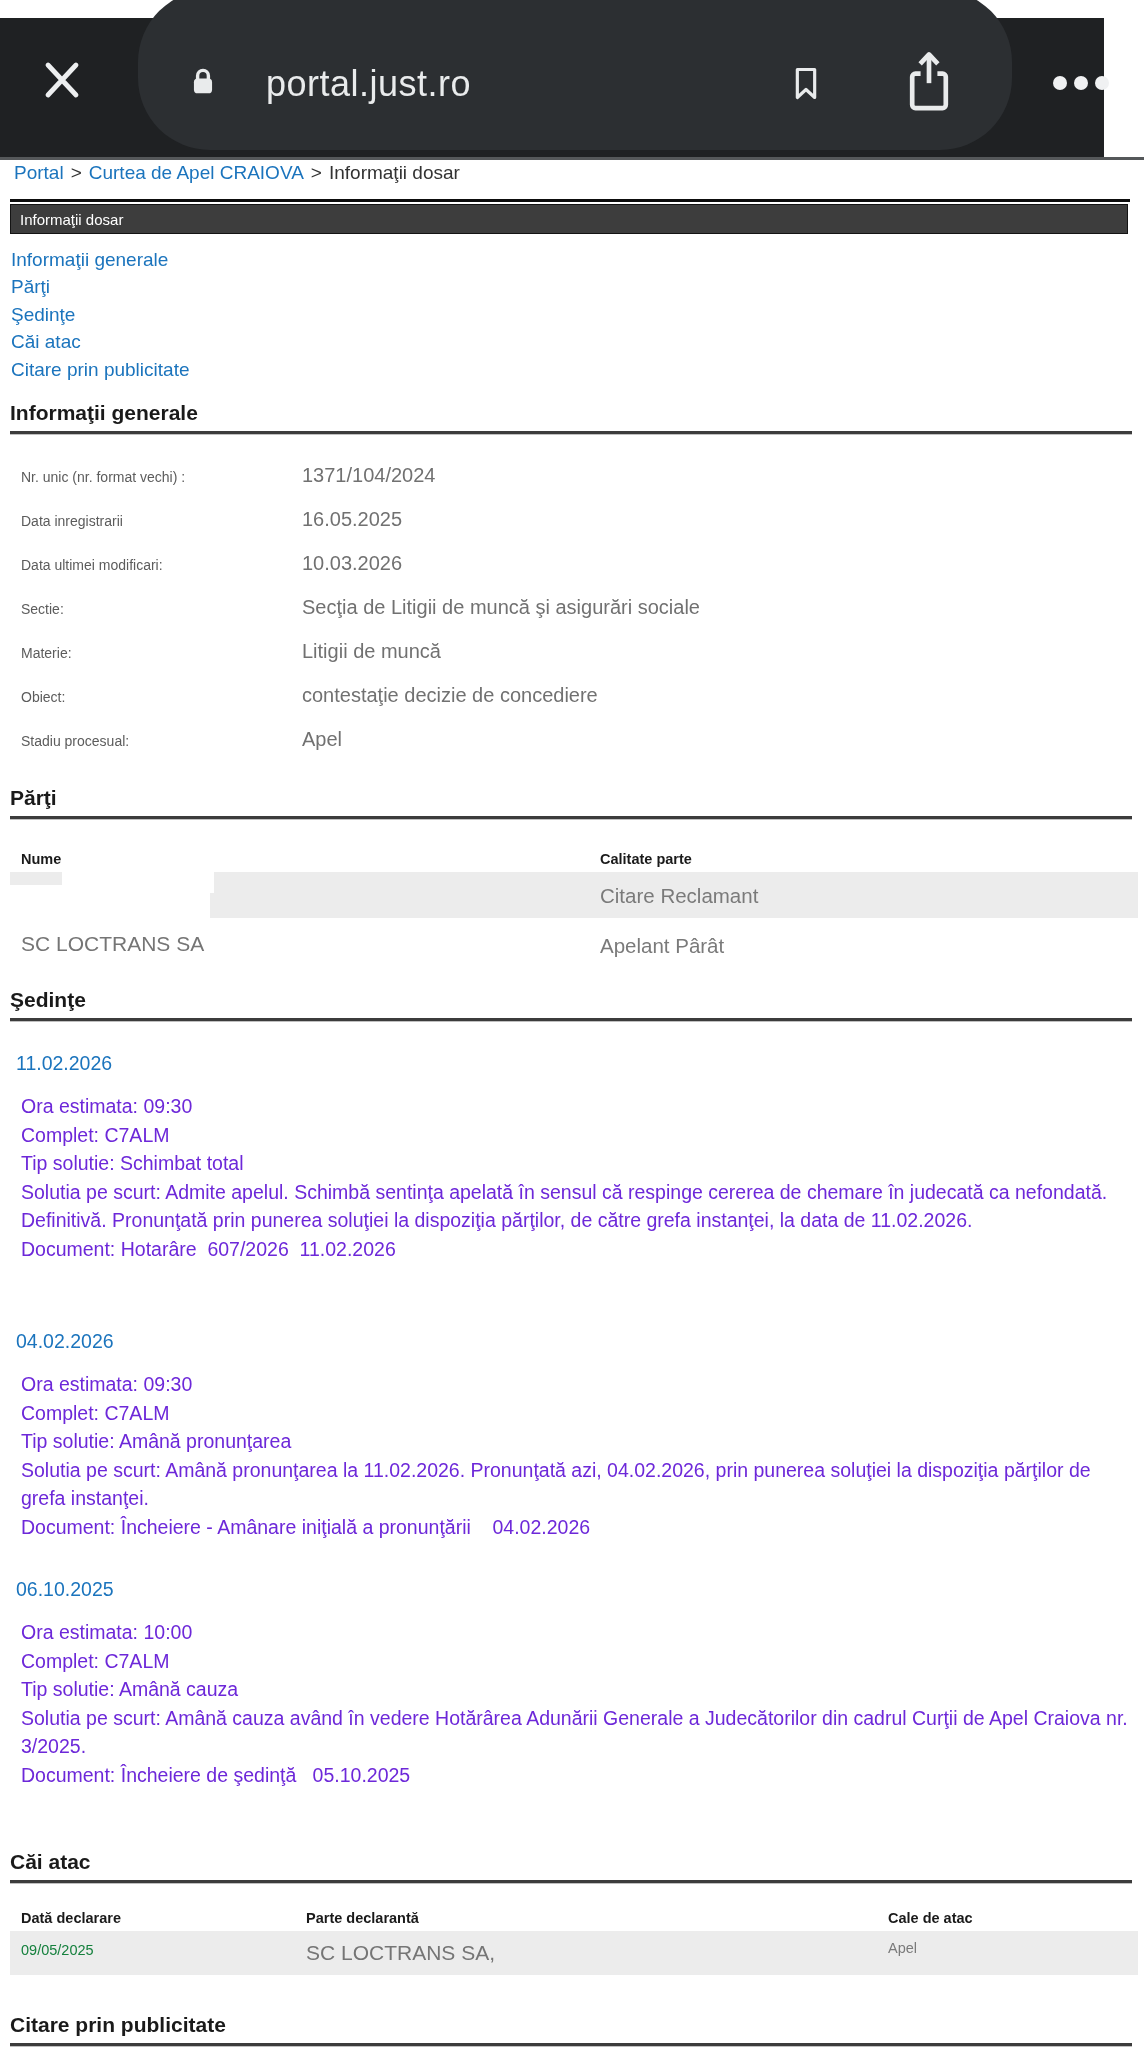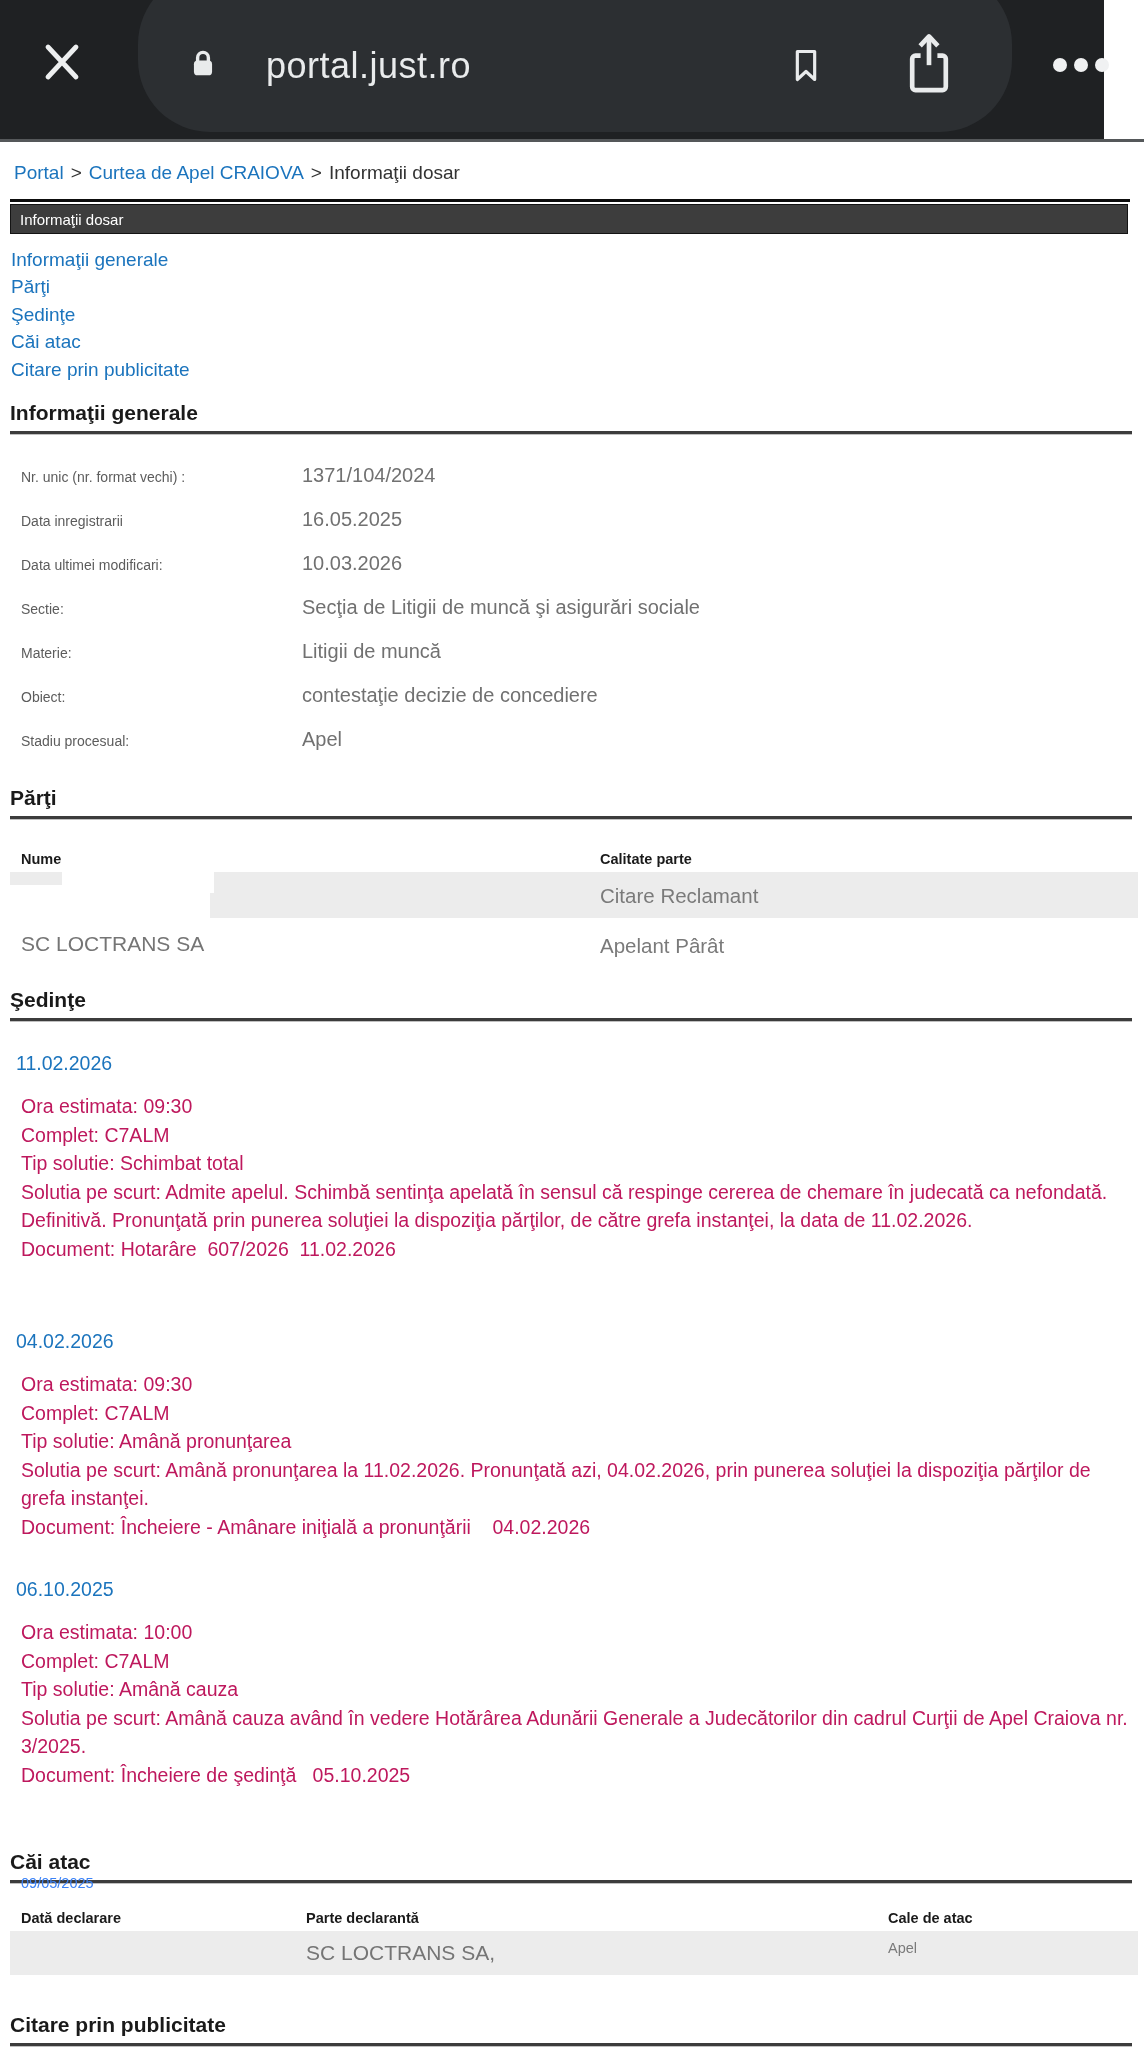--- a/index.html
+++ b/index.html
@@ -1,21 +1,21 @@
 <!DOCTYPE html>
 <html><head>
 <meta charset="utf-8">
 <style>
   html,body{margin:0;padding:0;}
   body{
     width:1144px;height:2048px;position:relative;overflow:hidden;
     background:#ffffff;font-family:"Liberation Sans","DejaVu Sans",sans-serif;
   }
   
-  .chrome{position:absolute;left:0;top:0;width:1104px;height:142px;background:#1f2123;}
+  .chrome{position:absolute;left:0;top:18px;width:1104px;height:142px;background:#1f2123;}
   .chrome-border{position:absolute;left:0;top:139px;width:1144px;height:3px;background:#55585a;}
   .url-pill{position:absolute;left:138px;top:-28px;width:874px;height:160px;border-radius:72px;background:#2c2f32;}
   .chrome .icon{position:absolute;}
   .close-icon{left:36px;top:38px;width:52px;height:48px;}
   .lock-icon{left:186px;top:44px;width:34px;height:40px;}
   .url-text{
     position:absolute;left:266px;top:44px;height:44px;line-height:44px;
     color:#e9ebec;font-size:36px;letter-spacing:0.5px;white-space:nowrap;
   }
   .bookmark-icon{left:786px;top:39px;width:40px;height:53px;}
@@ -56,21 +56,21 @@
   .redact-b{position:absolute;left:0;top:13px;width:200px;height:33px;background:#ffffff;}
   .cell-big{font-size:21px;color:#757575;position:absolute;white-space:nowrap;}
   .cell-mid{font-size:20.5px;color:#7a7a7a;position:absolute;white-space:nowrap;}
   .cell-small{font-size:14.5px;position:absolute;white-space:nowrap;}
 
   .hearing{position:absolute;left:0;width:1144px;}
   .hb1{top:1052px;} .hb2{top:1330px;} .hb3{top:1578px;}
   .hdate{position:absolute;left:16px;top:0;font-size:19.5px;}
   .hlines{
     position:absolute;left:21px;top:40px;width:1110px;
-    font-size:19.5px;line-height:28.5px;color:#be185d;
+    font-size:19.5px;line-height:28.5px;color:#6d28d9;
   }
   .hline{white-space:pre-wrap;}
 
   .a-row{top:1931px;height:44px;}
 </style>
 </head>
 <body>
 
 <div class="chrome">
   <div class="url-pill"></div>
@@ -198,17 +198,17 @@
     <div class="hline">Document: Încheiere de şedinţă   05.10.2025</div>
   </div>
 </div>
 
 <div class="sec-heading h-caiatac">Căi atac</div>
 <span class="th" style="left:21px;top:1910px">Dată declarare</span>
 <span class="th" style="left:306px;top:1910px">Parte declarantă</span>
 <span class="th" style="left:888px;top:1910px">Cale de atac</span>
 
 <div class="gray-row a-row"></div>
-<span class="cell-small" style="left:21px;top:1875px;color:#3b82f6">09/05/2025</span>
+<span class="cell-small" style="left:21px;top:1942px;color:#15803d">09/05/2025</span>
 <span class="cell-big" style="left:306px;top:1941px">SC LOCTRANS SA,</span>
 <span class="cell-small" style="left:888px;top:1940px;color:#7a7a7a">Apel</span>
 
 <div class="sec-heading h-citare">Citare prin publicitate</div>
 
 </body></html>

